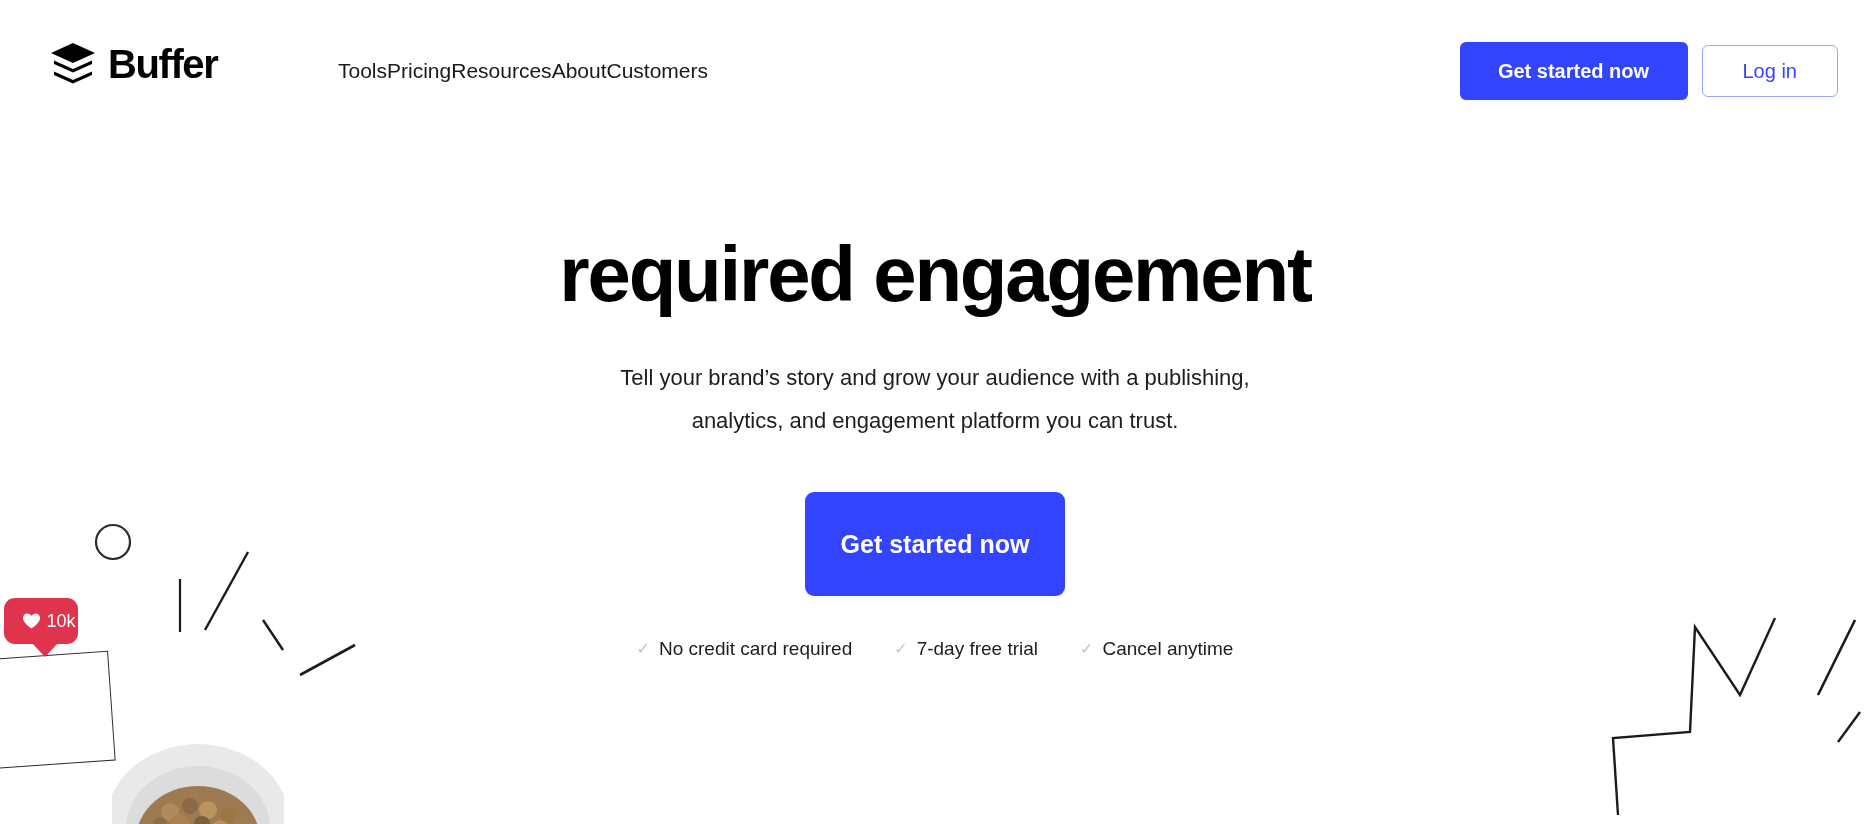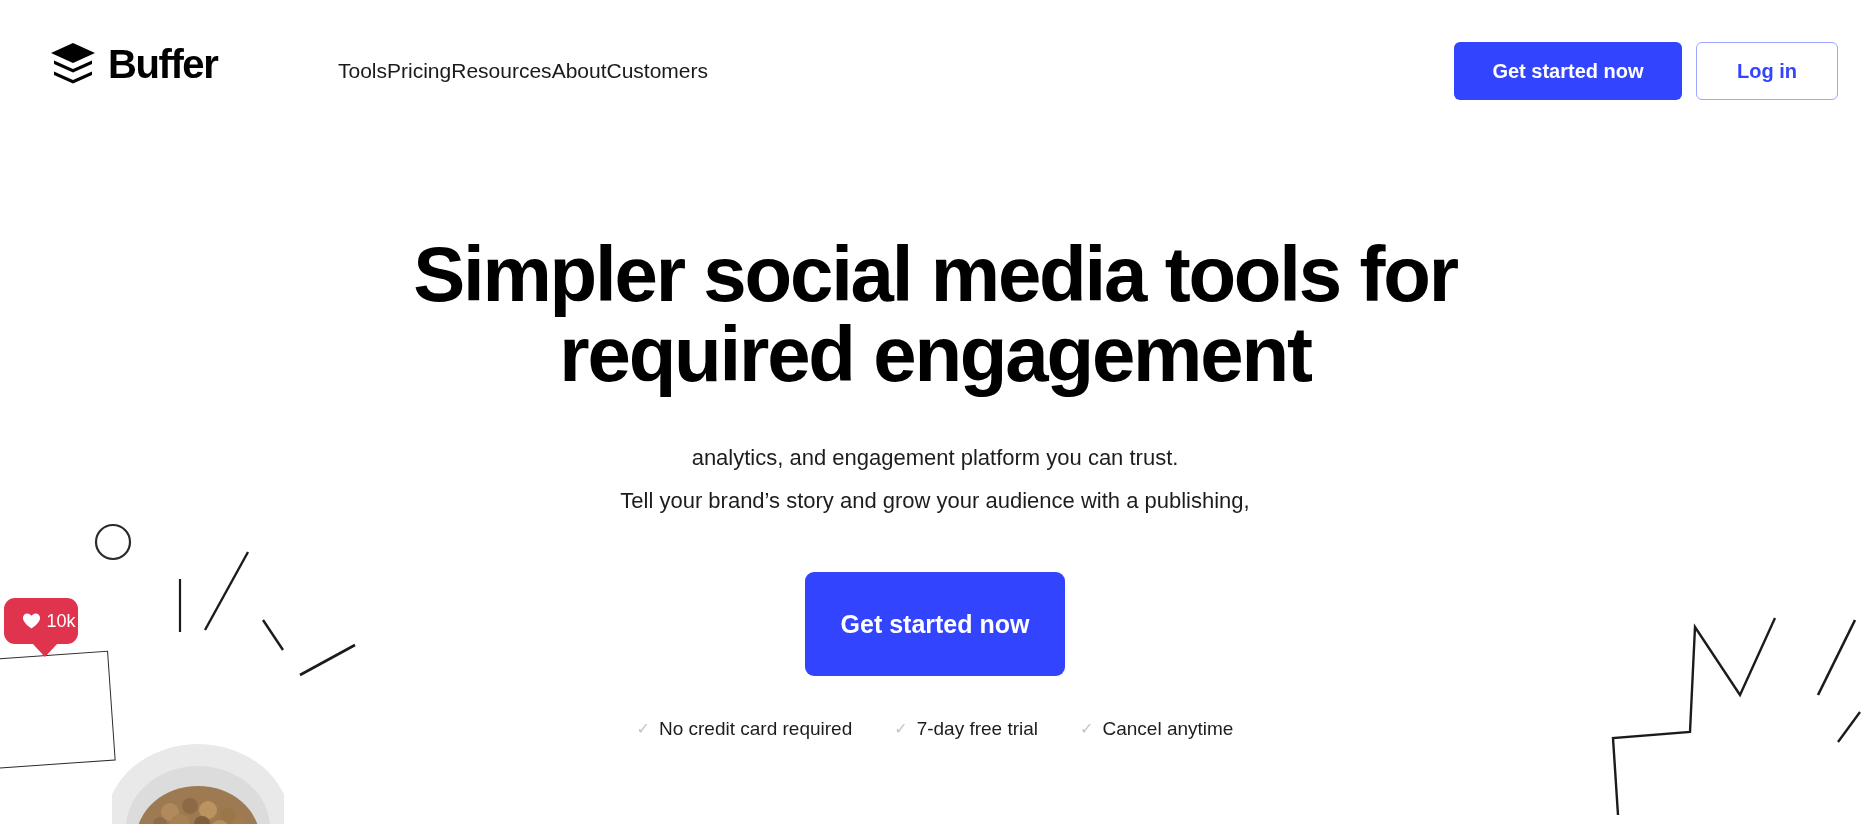--- a/index.html
+++ b/index.html
@@ -92,23 +92,23 @@
     font-weight: bold;
     padding: 0 28px;
     height: 58px;
     min-width: 228px;
   }
   .btn-outline-sm {
     background: #ffffff;
     color: #3344FF;
     border: 1px solid #9aa6ff;
     padding: 0 40px;
-    height: 58px;
+    height: 52px;
     min-width: 128px;
-    font-weight: bold;
+    font-weight: normal;
   }
 
   
   .hero {
     position: absolute;
     top: 142px; left: 0;
     width: 1870px;
     text-align: center;
     z-index: 20;
   }
@@ -260,27 +260,26 @@
     </nav>
 
     <div class="header-actions">
       <button class="btn btn-primary-sm">Get started now</button>
       <button class="btn btn-outline-sm">Log in</button>
     </div>
   </div>
 
   <div class="hero">
     <h1 class="headline">
-      <span class="headline-line">Simpler social media tools for</span>
       <span class="headline-line">required engagement</span>
     </h1>
 
     <p class="subhead">
+      <span class="subhead-line">Tell your brand’s story and grow your audience with a publishing,</span>
       <span class="subhead-line">analytics, and engagement platform you can trust.</span>
-      <span class="subhead-line">Tell your brand’s story and grow your audience with a publishing,</span>
     </p>
 
     <div class="cta-wrap">
       <button class="btn-primary-lg">Get started now</button>
     </div>
 
     <div class="trust-row">
       <div class="trust-item">
         <span class="check-icon">✓</span>
         <span>No credit card required</span>

